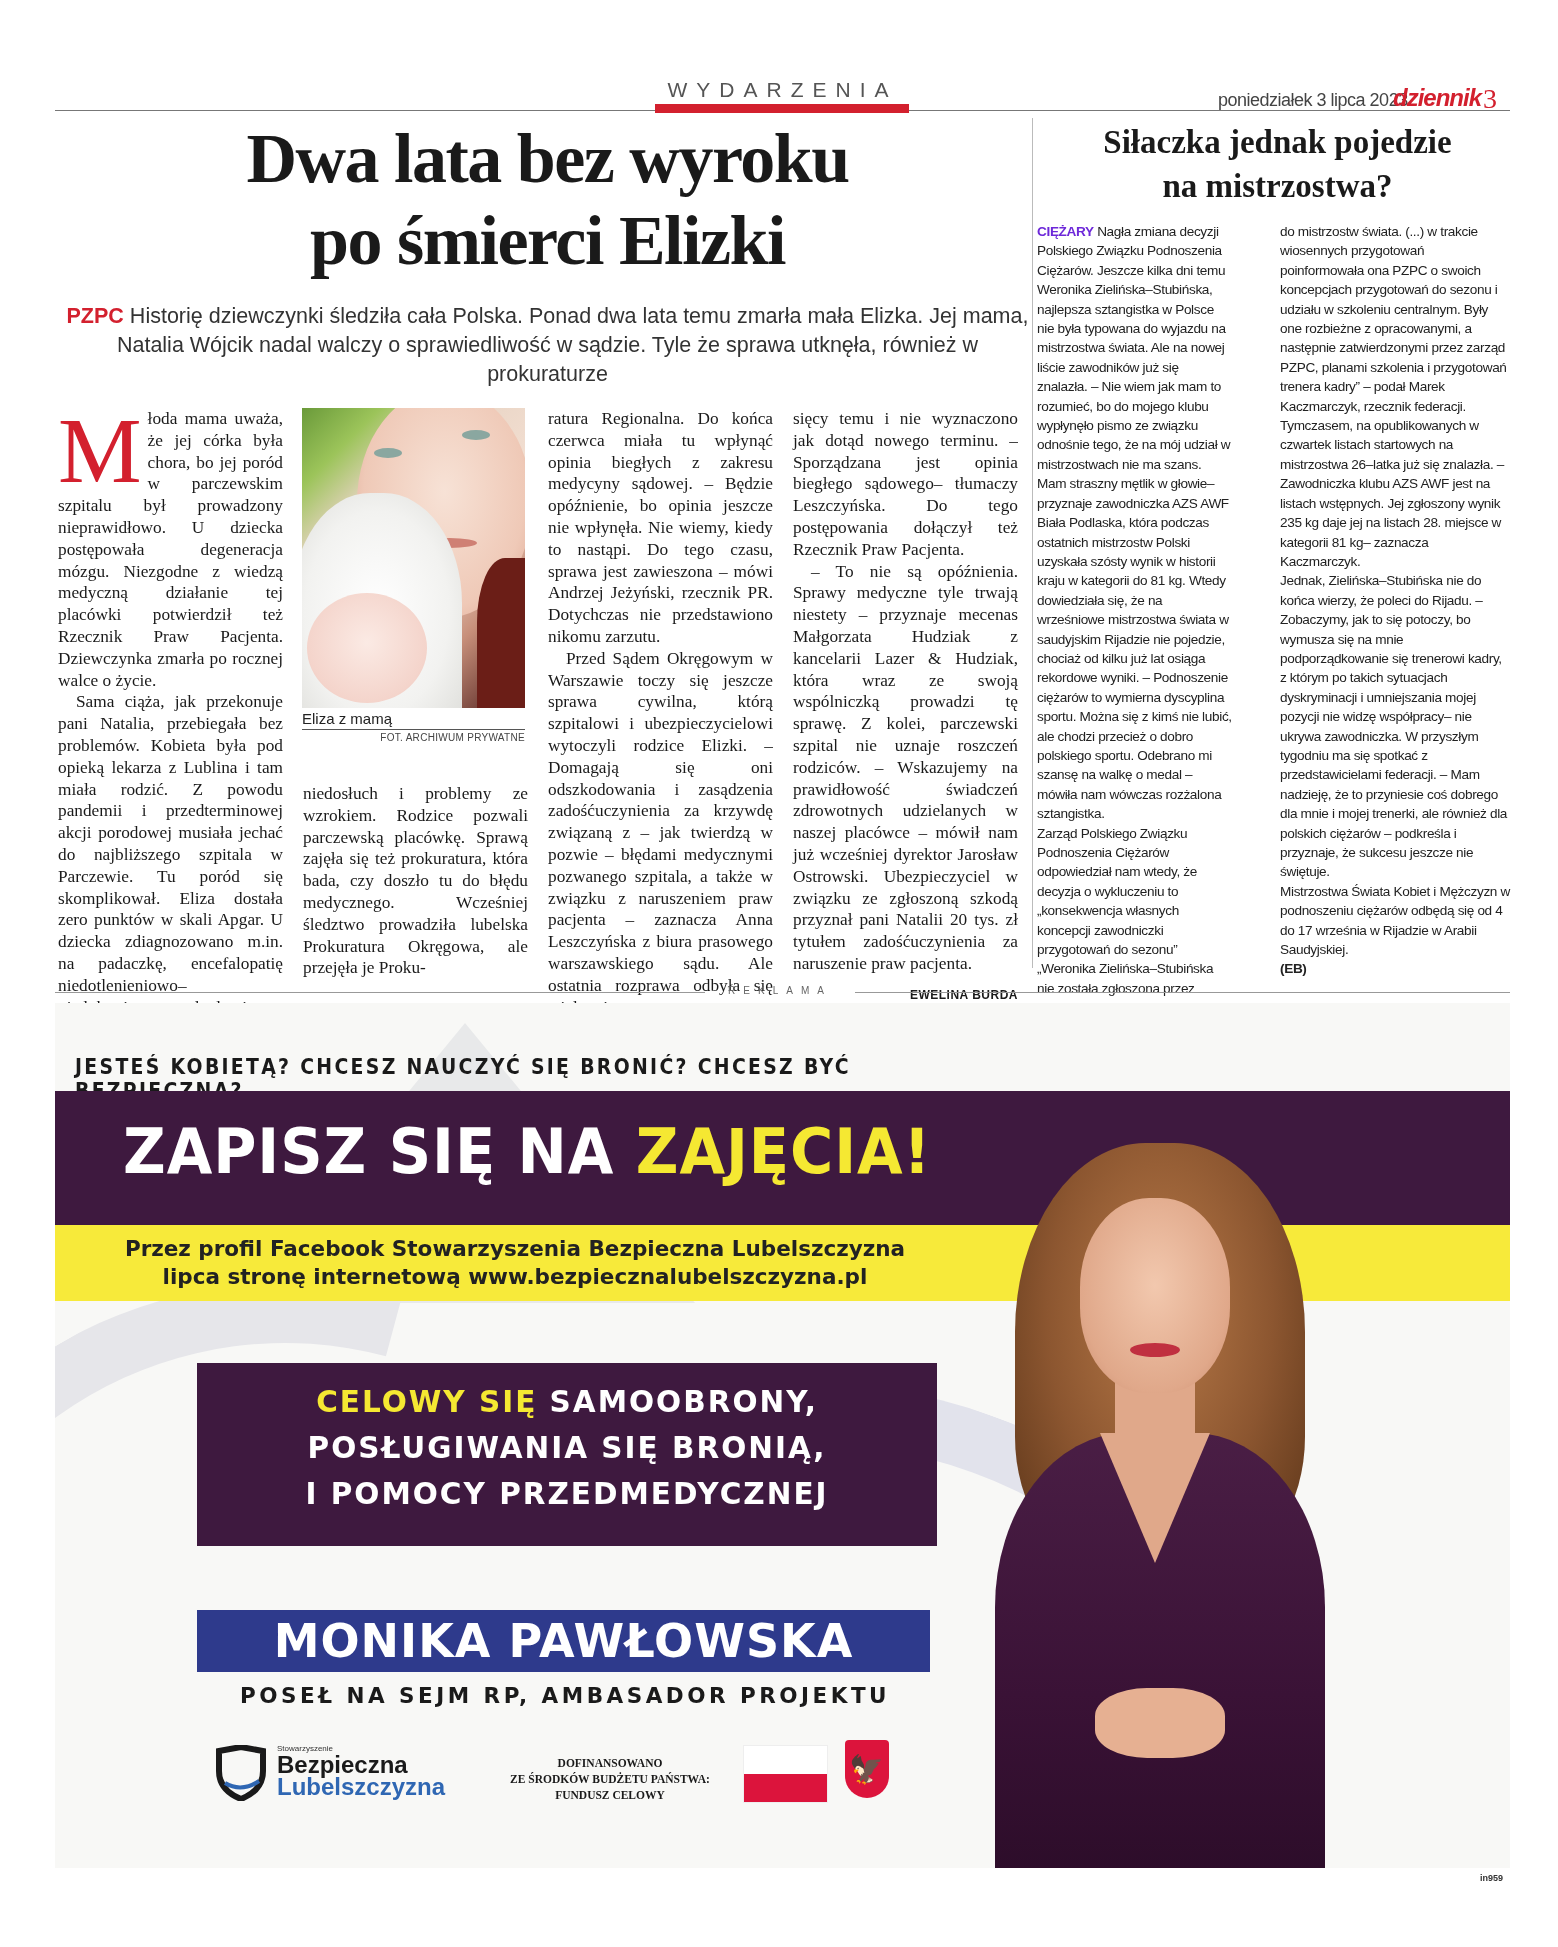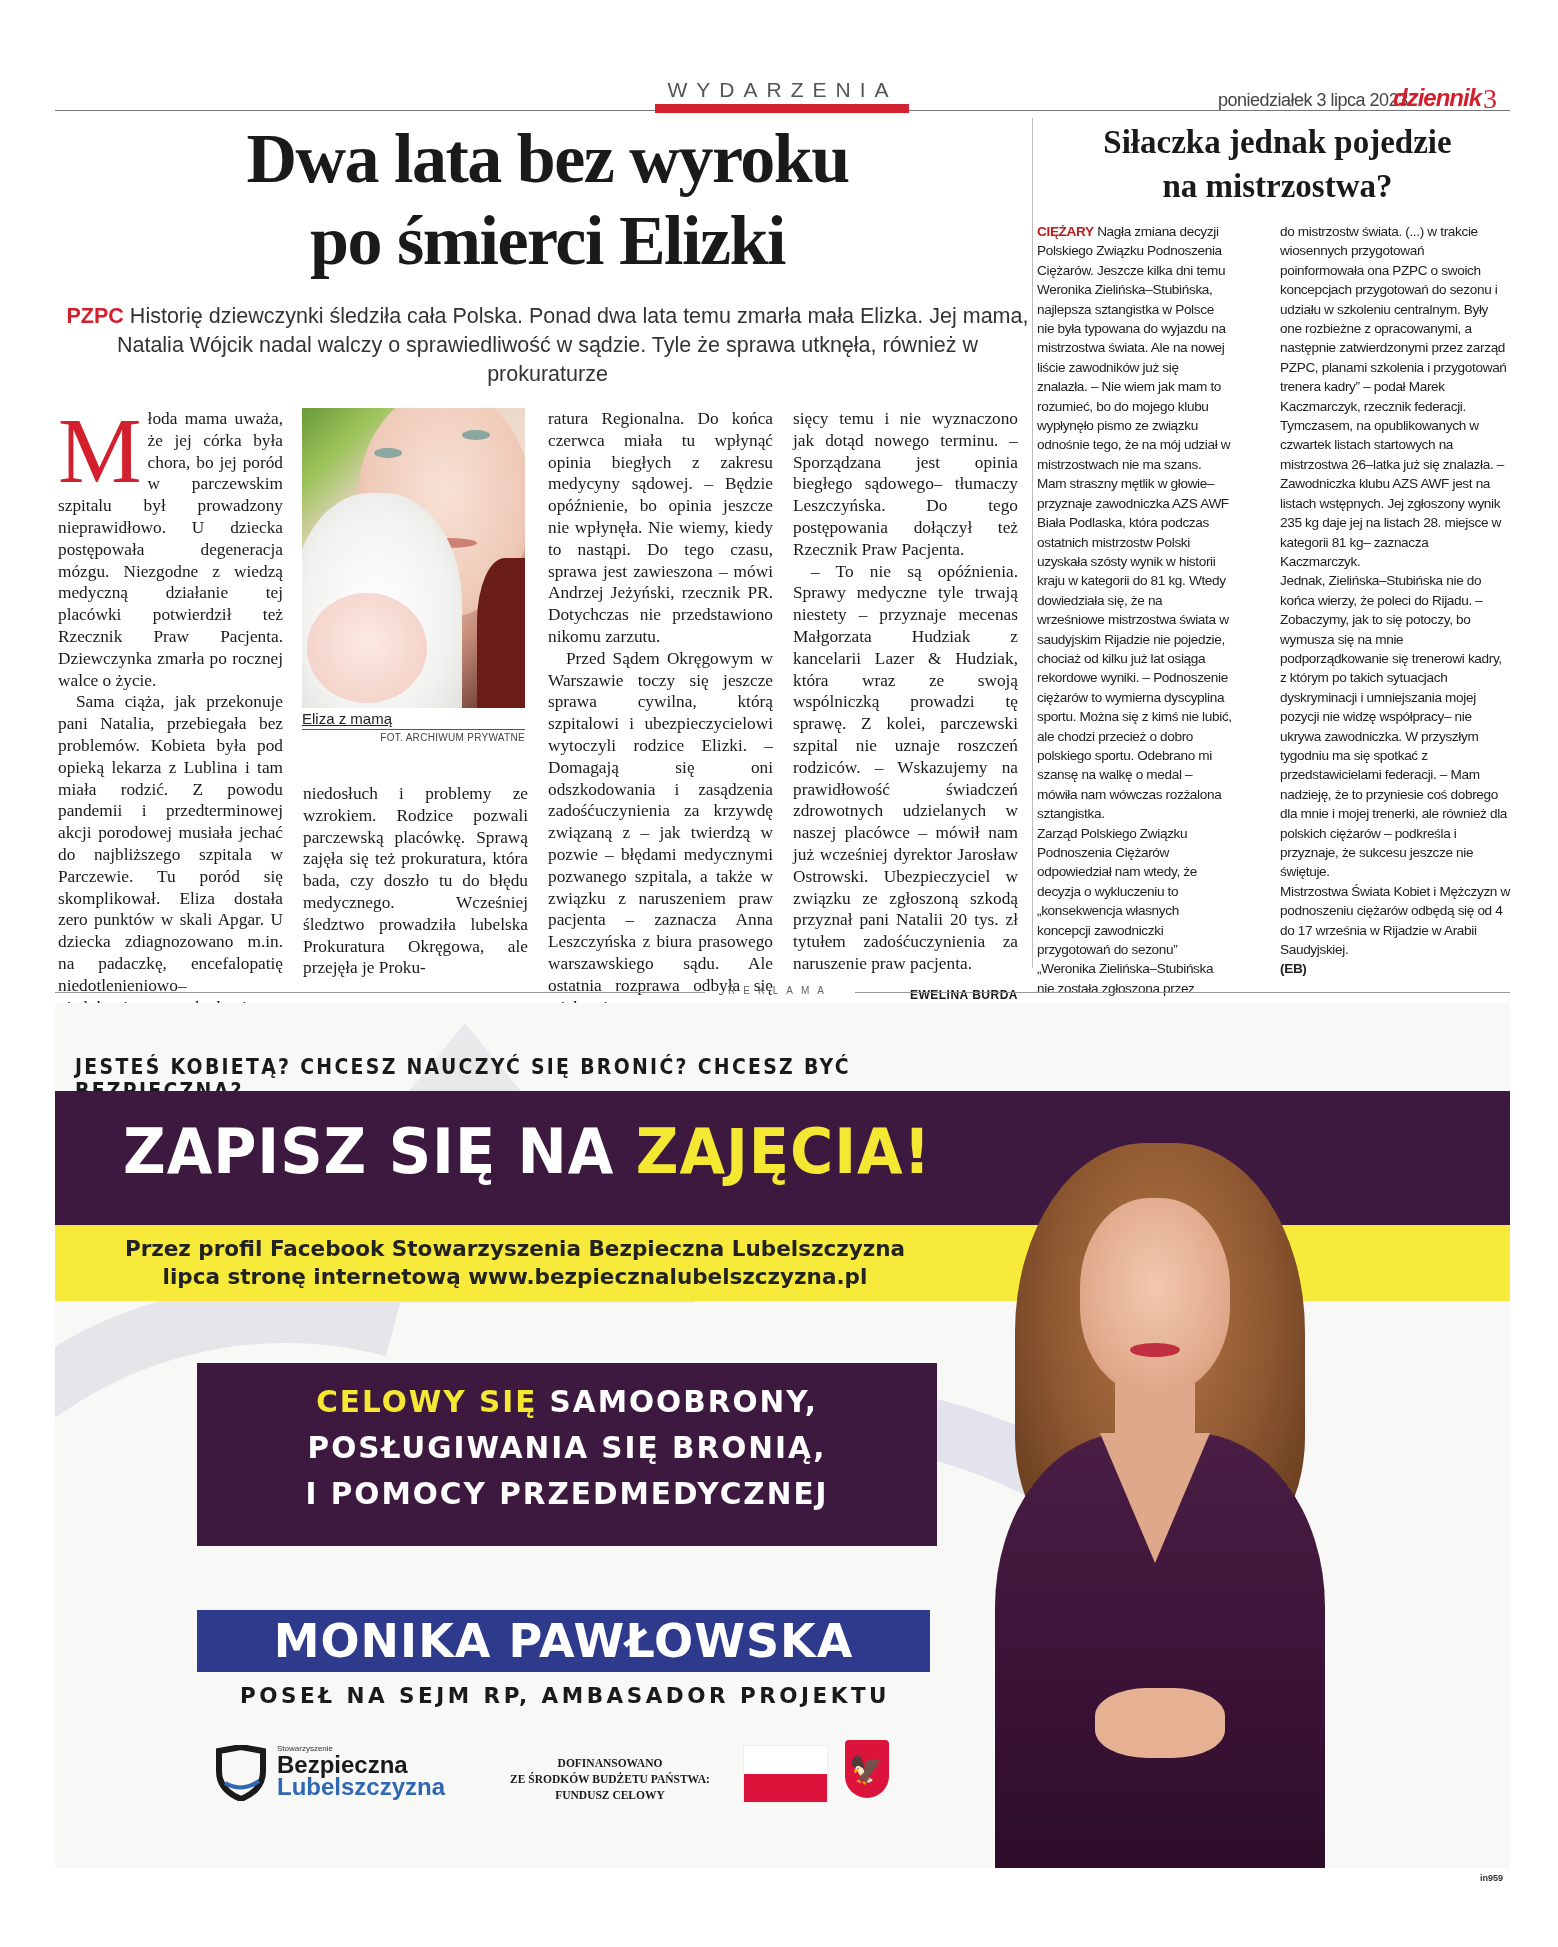--- a/index.html
+++ b/index.html
@@ -34,30 +34,30 @@
 
   .photo { position: absolute; left: 302px; top: 408px; width: 223px; height: 300px; overflow: hidden;
     background: linear-gradient(135deg, #6a9a3a 0%, #9cc45a 15%, #e8d4c4 30%, #f3dfd2 55%, #c78f7a 75%, #4a1c1a 100%); }
   .photo .face { position: absolute; left: 55px; top: -20px; width: 175px; height: 230px; border-radius: 50%; background: radial-gradient(ellipse at 50% 45%, #f7e2d6 0%, #efc9b7 65%, #d9a08c 100%); }
   .photo .eye1, .photo .eye2 { position: absolute; width: 28px; height: 10px; border-radius: 50%; background: #8aa7a0; }
   .photo .eye1 { left: 72px; top: 40px; } .photo .eye2 { left: 160px; top: 22px; }
   .photo .lips { position: absolute; left: 120px; top: 130px; width: 55px; height: 10px; border-radius: 50%; background: #cf8074; }
   .photo .hair { position: absolute; left: 175px; top: 150px; width: 70px; height: 160px; background: #6b1e17; border-radius: 40% 0 0 0; }
   .photo .baby-hood { position: absolute; left: -10px; top: 85px; width: 170px; height: 240px; border-radius: 46% 46% 10% 10%; background: radial-gradient(ellipse at 50% 50%, #ffffff 0%, #f2f2f0 60%, #dcdcd8 100%); }
   .photo .baby-face { position: absolute; left: 5px; top: 185px; width: 120px; height: 110px; border-radius: 50%; background: radial-gradient(ellipse at 50% 45%, #fbeae4 0%, #f4d4cb 70%, #e8bcb1 100%); }
-  .caption { position: absolute; left: 302px; top: 710px; width: 223px; font-family: "Liberation Sans", sans-serif; font-size: 15px; color: #222; border-bottom: 1px solid #555; padding-bottom: 2px; text-decoration: underline; }
+  .caption { position: absolute; left: 302px; top: 710px; width: 223px; font-family: "Liberation Sans", sans-serif; font-size: 15px; color: #222; border-bottom: 1px solid #555; padding-bottom: 2px; }
   .credit { position: absolute; left: 302px; top: 732px; width: 223px; text-align: right; font-family: "Liberation Sans", sans-serif; font-size: 10px; color: #444; letter-spacing: 0.3px; }
 
   
   .vrule { position: absolute; left: 1032px; top: 118px; width: 1px; height: 850px; background: #bbb; }
   .side-headline { position: absolute; left: 1045px; top: 120px; width: 465px; text-align: center; font-family: "Liberation Serif", serif; font-weight: 700; font-size: 33px; line-height: 44px; color: #1a1a1a; }
   .scol { position: absolute; font-family: "Liberation Sans", sans-serif; font-size: 13.6px; line-height: 19.4px; color: #222; letter-spacing: -0.35px; }
   .scol1 { left: 1037px; top: 222px; width: 195px; }
   .scol2 { left: 1280px; top: 222px; width: 230px; }
-  .scol .kicker { color: #b91c1c; font-weight: 700; }
+  .scol .kicker { color: #6d28d9; font-weight: 700; }
   .scol .sig { font-weight: 700; }
 
   
   .ad-rule { position: absolute; top: 992px; height: 1px; background: #999; }
   .ad-rule.l { left: 55px; width: 650px; } .ad-rule.r { left: 855px; width: 655px; }
   .ad-label { position: absolute; left: 705px; top: 985px; width: 150px; text-align: center; font-family: "Liberation Sans", sans-serif; font-size: 10px; letter-spacing: 8px; color: #666; }
 
   .ad { position: absolute; left: 55px; top: 1003px; width: 1455px; height: 865px; background: #f8f8f6; overflow: hidden; }
   .ad .swoosh { position: absolute; border-radius: 50%; border: 60px solid #e3e4ea; }
   .ad .sw1 { left: -220px; top: 280px; width: 900px; height: 900px; border-color: #e6e6ea transparent transparent transparent; transform: rotate(-30deg); }

